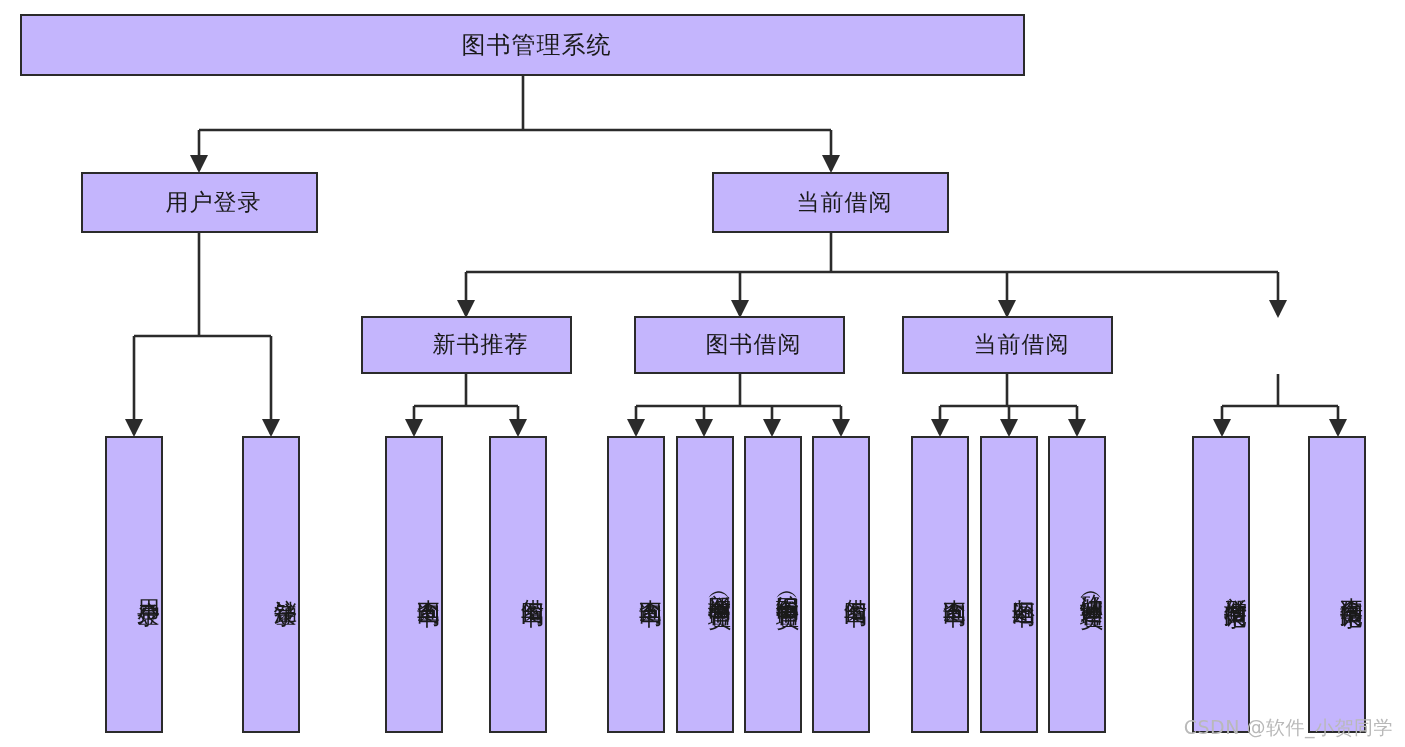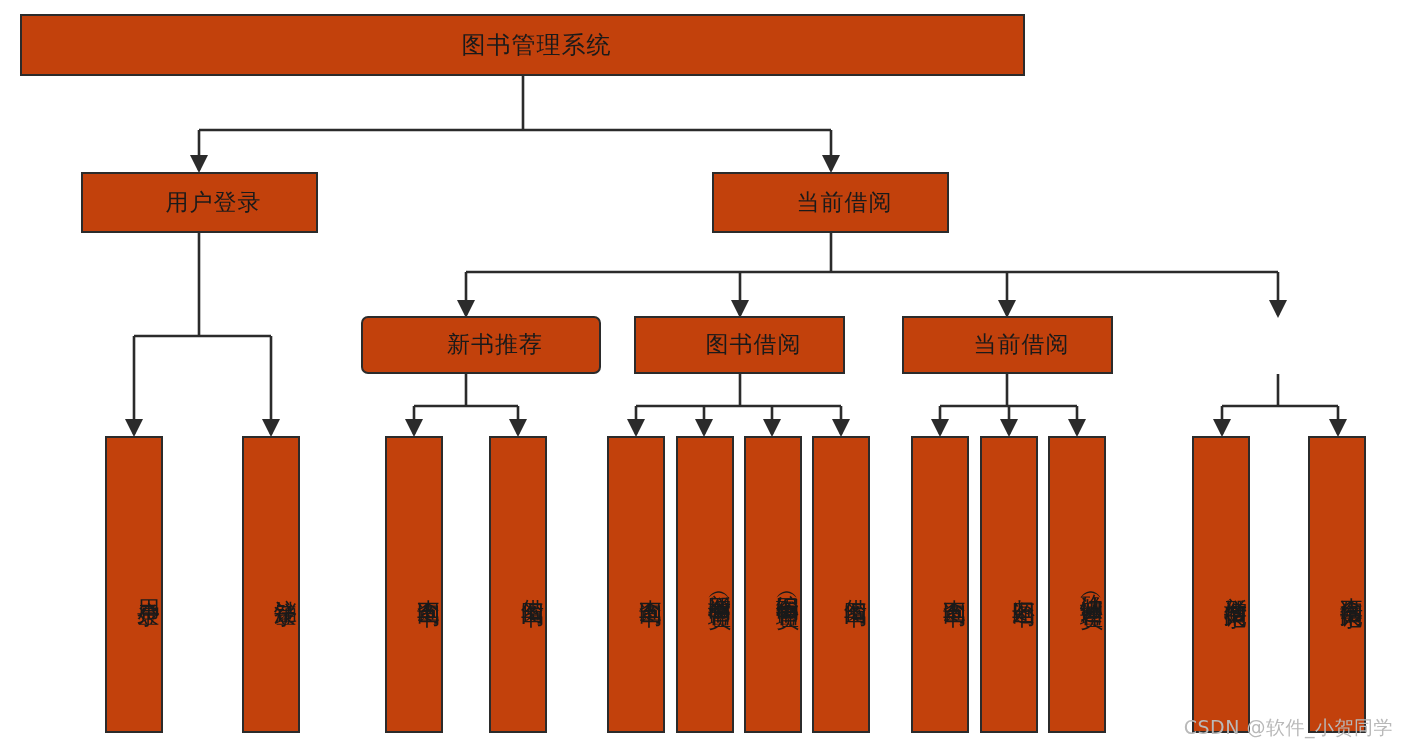--- a/index.html
+++ b/index.html
@@ -22,21 +22,21 @@
     position: absolute;
     left: 0;
     top: 0;
     width: 1405px;
     height: 747px;
     pointer-events: none;
   }
   .node {
     position: absolute;
     box-sizing: border-box;
-    background: #c2410c;
+    background: #c4b5fd;
     border: 2px solid #2b2b2b;
     display: flex;
     align-items: center;
     justify-content: center;
     color: #1a1a1a;
     padding-left: 28px;
   }
   .node-h {
     font-size: 23px;
     letter-spacing: 1px;
@@ -126,21 +126,21 @@
     <span>图书管理系统</span>
   </div>
 
   <div class="node node-h" style="left:81px; top:172px; width:237px; height:61px;">
     <span>用户登录</span>
   </div>
   <div class="node node-h" style="left:712px; top:172px; width:237px; height:61px;">
     <span>当前借阅</span>
   </div>
 
-  <div class="node node-h" style="left:361px; top:316px; width:240px; height:58px;border-radius:7px;">
+  <div class="node node-h" style="left:361px; top:316px; width:211px; height:58px;">
     <span>新书推荐</span>
   </div>
   <div class="node node-h" style="left:902px; top:316px; width:211px; height:58px;">
     <span>当前借阅</span>
   </div>
   <div class="node node-h" style="left:634px; top:316px; width:211px; height:58px;">
     <span>图书借阅</span>
   </div>
 
   <div class="node node-v" style="left:105px; top:436px; width:58px; height:297px;">

